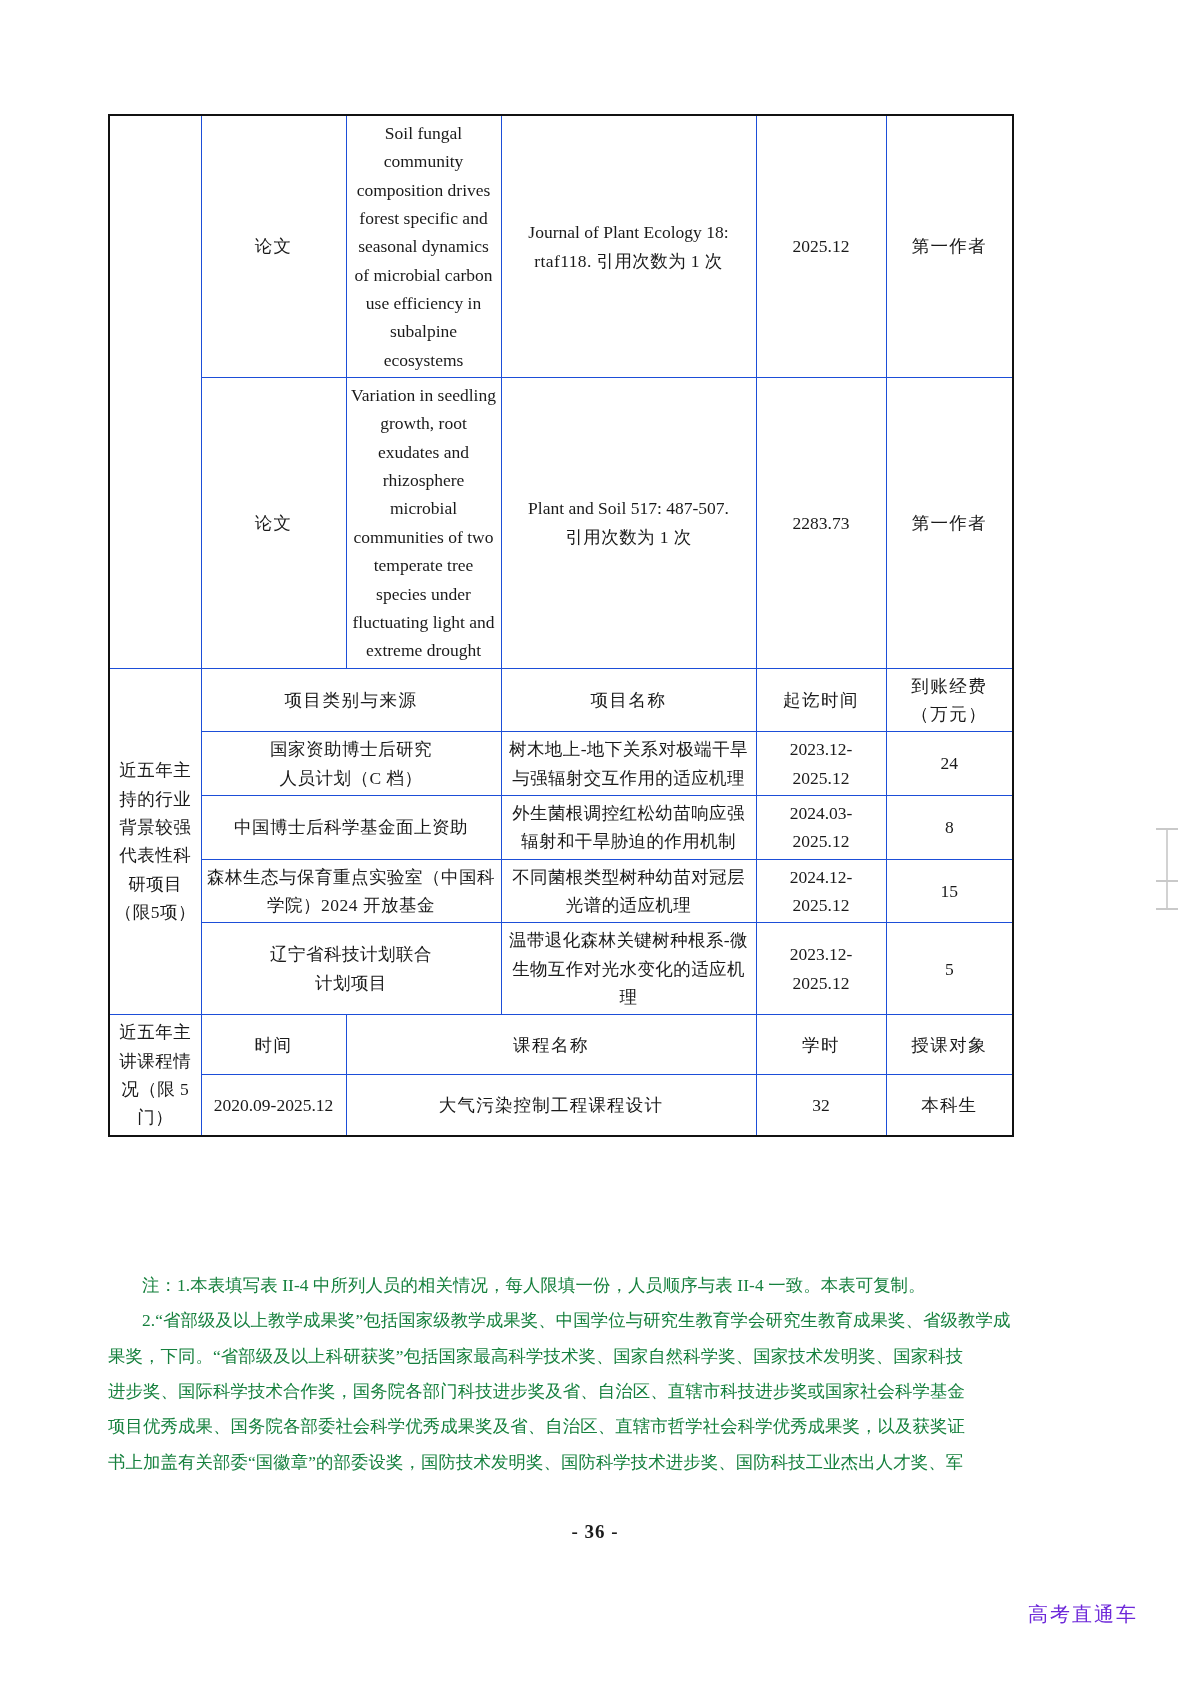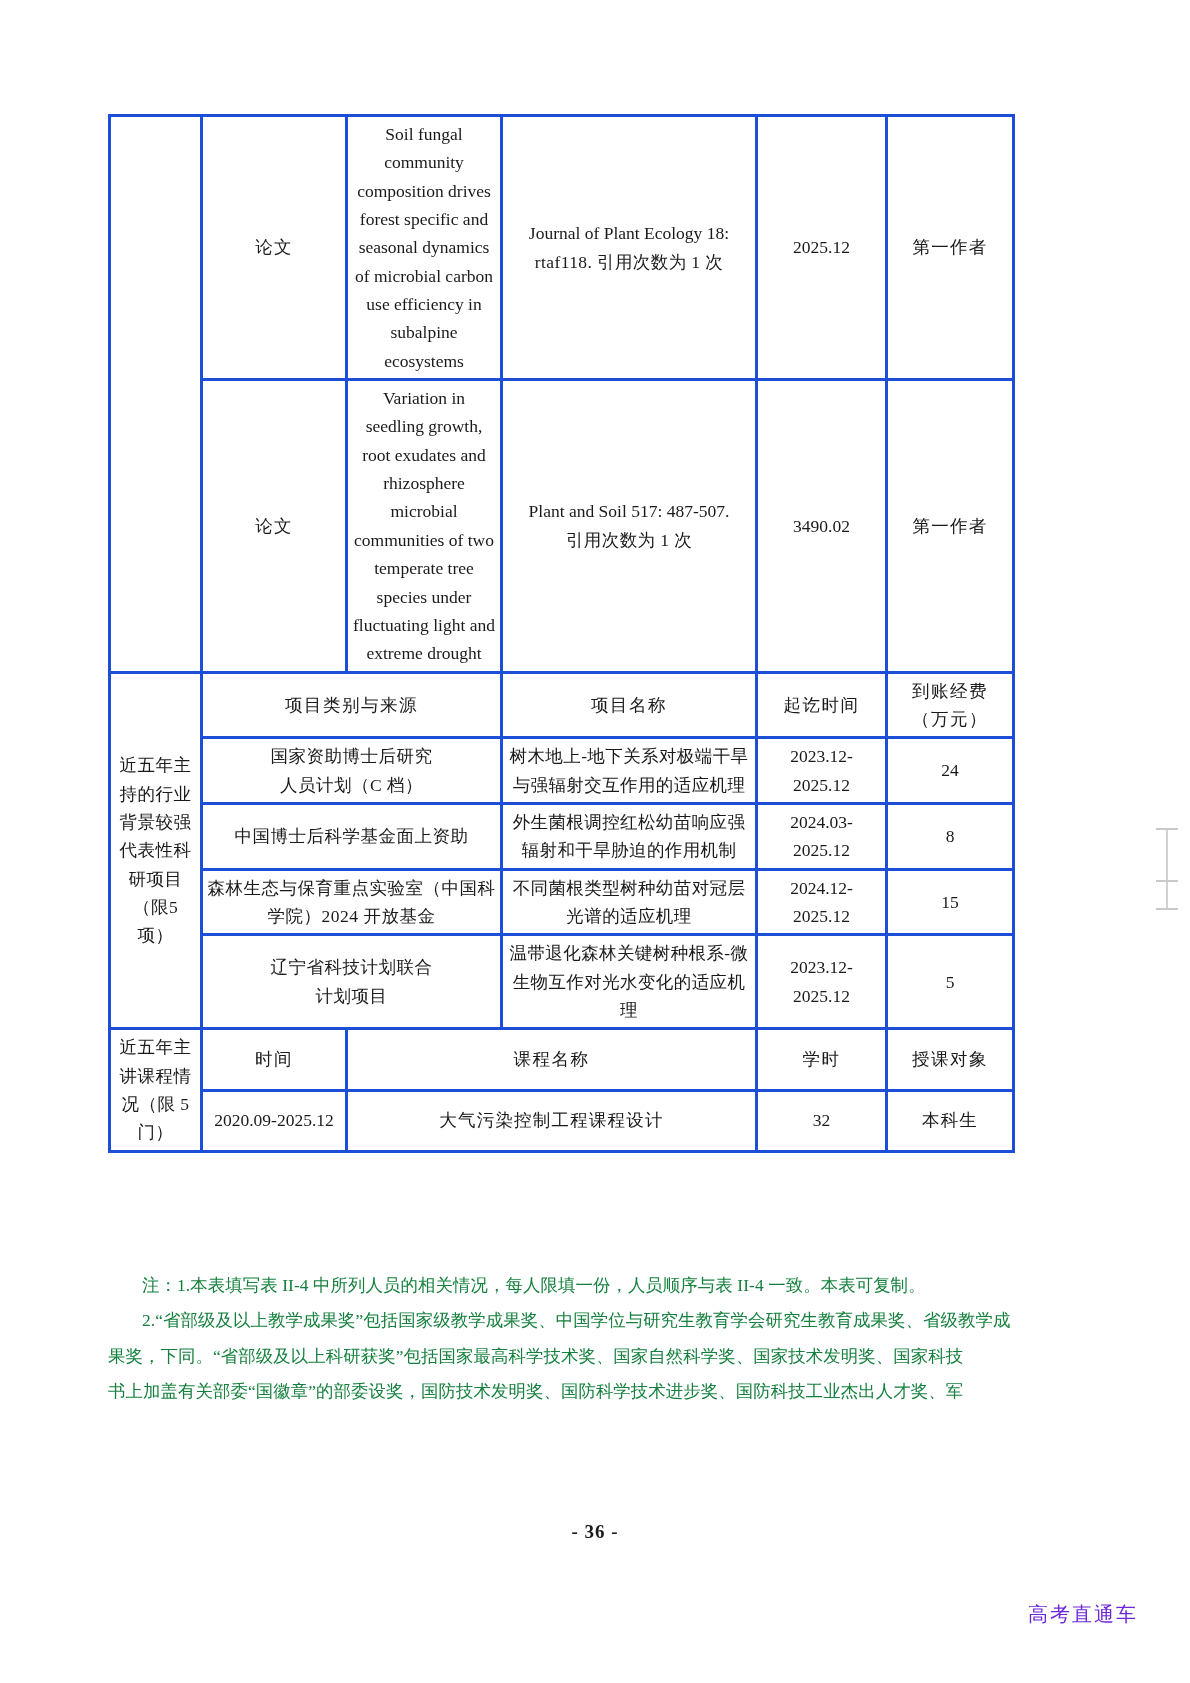--- a/index.html
+++ b/index.html
@@ -29,21 +29,21 @@
     top: 114px;
     width: 904px;
   }
   table.main {
     border-collapse: collapse;
     width: 904px;
     table-layout: fixed;
     border: 2.2px solid #111;
   }
   table.main td {
-    border: 3px solid #1d4ed8;
+    border: 1px solid #1d4ed8;
     vertical-align: middle;
     text-align: center;
     padding: 3px 4px;
     font-size: 17.5px;
     line-height: 1.62;
     word-wrap: break-word;
   }
   
   col.c-label   { width: 92px; }
   col.c-type    { width: 145px; }
@@ -188,21 +188,21 @@
           <td class="cn">第一作者</td>
         </tr>
 
         <tr>
           <td class="cn">论文</td>
           <td class="en paper-title">Variation in seedling growth, root exudates and rhizosphere microbial communities of two temperate tree species under fluctuating light and extreme drought</td>
           <td class="journal-cell">
             <div class="en">Plant and Soil 517: 487-507.</div>
             <div class="cn-tight">引用次数为 1 次</div>
           </td>
-          <td class="en">3490.02</td>
+          <td class="en">2283.73</td>
           <td class="cn">第一作者</td>
         </tr>
 
         <tr>
           <td rowspan="5" class="vlabel cn">近五年主持的行业背景较强代表性科研项目（限5项）</td>
           <td colspan="2" class="hdr-cell cn">项目类别与来源</td>
           <td class="hdr-cell cn">项目名称</td>
           <td class="hdr-cell cn">起讫时间</td>
           <td class="hdr-cell cn">
             <div>到账经费</div>
@@ -269,20 +269,22 @@
 
       </tbody>
     </table>
   </div>
 
   <div class="notes">
     <p class="note-1"><span>注：</span><span>1.本表填写表 II-4 中所列人员的相关情况，每人限填一份，人员顺序与表 II-4 一致。本表可复制。</span></p>
     <p class="note-2">
       <span>2.“省部级及以上教学成果奖”包括国家级教学成果奖、中国学位与研究生教育学会研究生教育成果奖、省级教学成</span>
       <span class="cont">果奖，下同。“省部级及以上科研获奖”包括国家最高科学技术奖、国家自然科学奖、国家技术发明奖、国家科技</span>
+      <span class="cont">进步奖、国际科学技术合作奖，国务院各部门科技进步奖及省、自治区、直辖市科技进步奖或国家社会科学基金</span>
+      <span class="cont">项目优秀成果、国务院各部委社会科学优秀成果奖及省、自治区、直辖市哲学社会科学优秀成果奖，以及获奖证</span>
       <span class="cont">书上加盖有关部委“国徽章”的部委设奖，国防技术发明奖、国防科学技术进步奖、国防科技工业杰出人才奖、军</span>
     </p>
   </div>
 
   <div class="pagenum">- 36 -</div>
   <div class="watermark">高考直通车</div>
 
 </div>
 
 </body></html>

